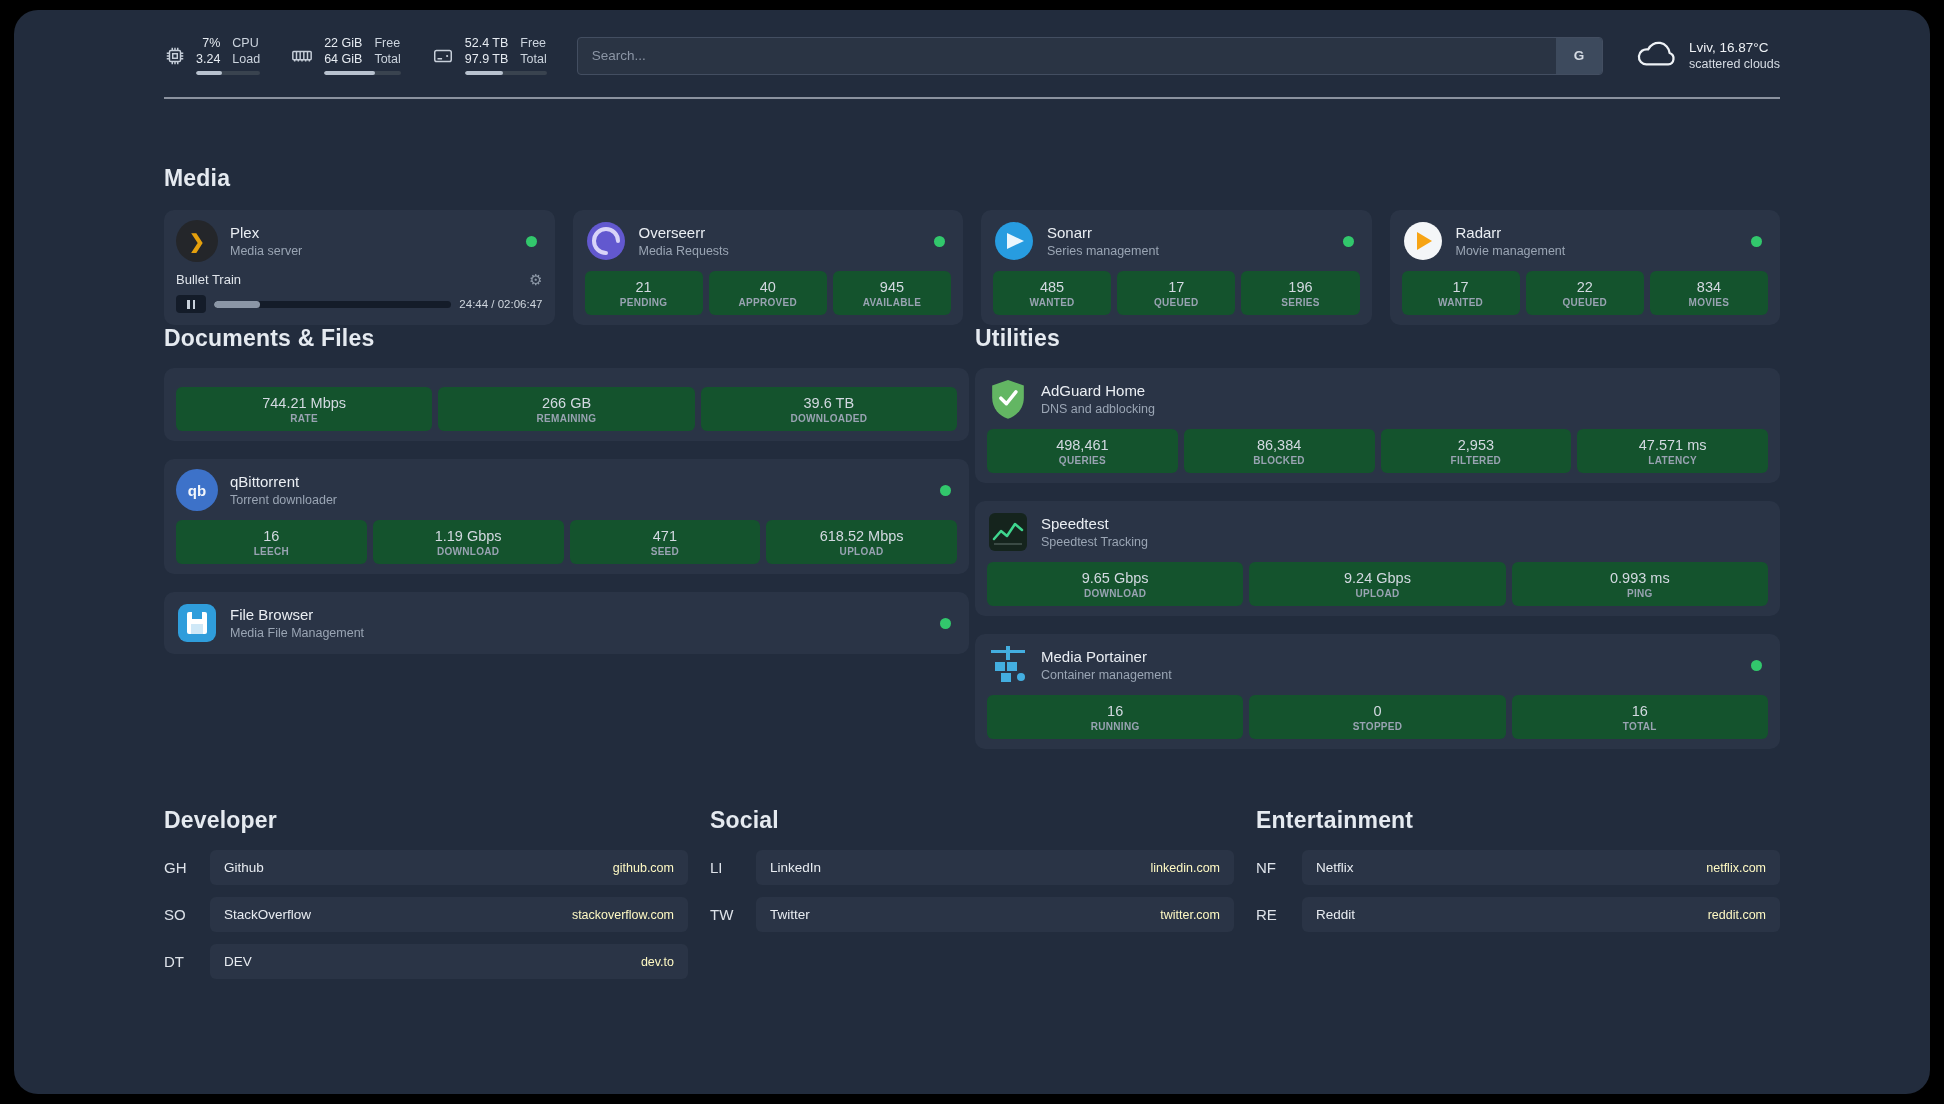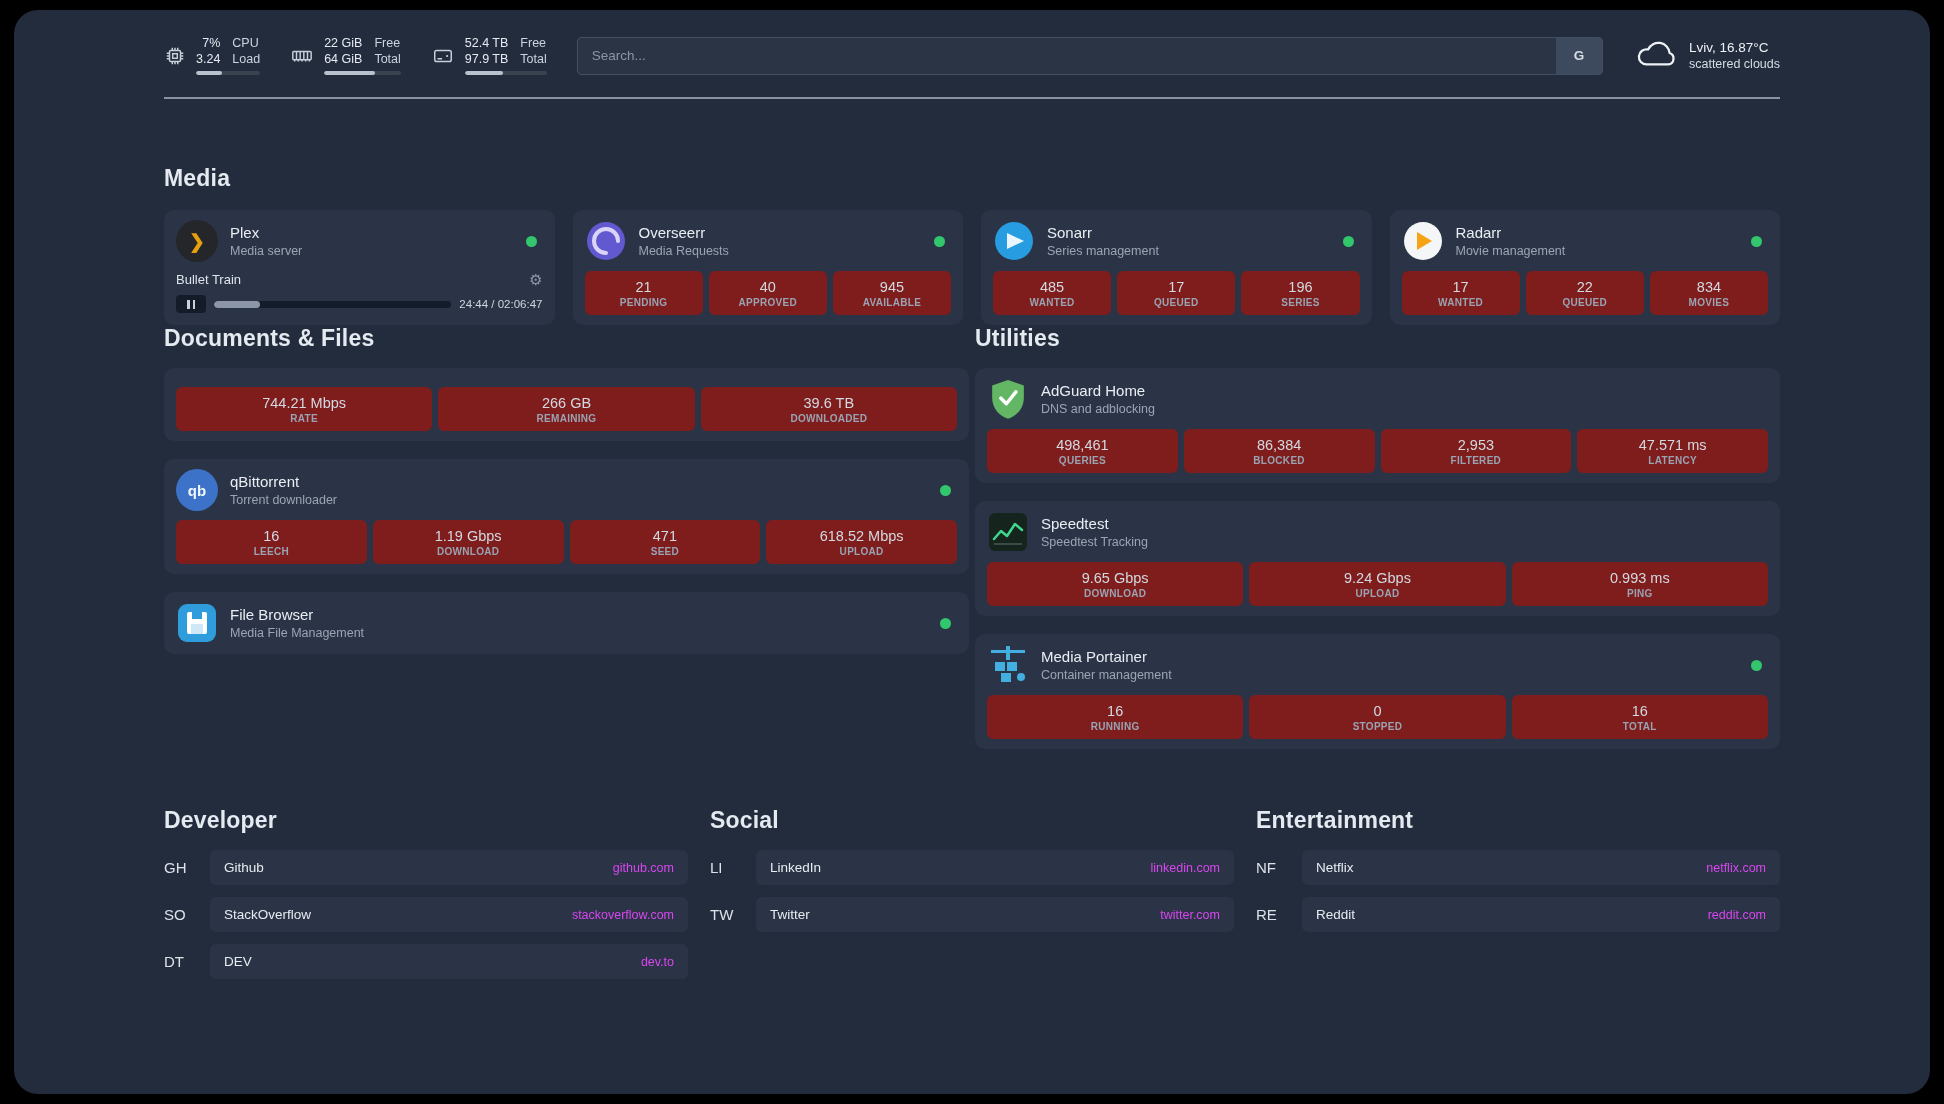--- a/index.html
+++ b/index.html
@@ -39,21 +39,21 @@
 
   .card { background: #2a3446; border-radius: 10px; padding: 10px 12px; cursor: pointer; }
   .card-head { display: flex; align-items: center; gap: 12px; }
   .sicon { width: 42px; height: 42px; display: flex; align-items: center; justify-content: center; flex: none; }
   .stitle { display: flex; flex-direction: column; line-height: 1.3; }
   .sname { font-size: 15px; font-weight: 500; color: #eaeef3; }
   .ssub { font-size: 12.5px; color: #9aa5b4; }
   .dot { margin-left: auto; margin-right: 6px; width: 11px; height: 11px; border-radius: 50%; background: #32c76c; flex: none; }
 
   .stats { margin-top: 9px; display: flex; gap: 6px; }
-  .tile { flex: 1; background: #7f1d1d; border-radius: 6px; padding: 8px 4px 7px; text-align: center; }
+  .tile { flex: 1; background: #14532d; border-radius: 6px; padding: 8px 4px 7px; text-align: center; }
   .tval { display: block; font-size: 14.5px; color: #d3d9e1; }
   .tlab { display: block; margin-top: 2px; font-size: 10px; font-weight: 700; letter-spacing: 0.3px; color: #99a3b2; }
 
   
   .player { margin-top: 10px; }
   .player-top { display: flex; align-items: center; }
   .ptitle { font-size: 13px; color: #dfe4ea; }
   .gear { margin-left: auto; color: #8d98a7; font-size: 15px; cursor: pointer; line-height: 1; }
   .player-controls { margin-top: 8px; display: flex; align-items: center; gap: 8px; }
   .pause { width: 30px; height: 18px; background: #141c29; border: none; border-radius: 4px; display: flex; align-items: center; justify-content: center; gap: 3px; cursor: pointer; }
@@ -67,21 +67,21 @@
   .icon-nzbget { width: 42px; height: 42px; border-radius: 50%; background: #3f9f46; color: #fff; font-weight: bold; font-size: 7.5px; display: flex; align-items: center; justify-content: center; letter-spacing: 0.2px; }
   .icon-qb { width: 42px; height: 42px; border-radius: 50%; background: #3d72c9; color: #f2f6fb; font-weight: bold; font-size: 15px; display: flex; align-items: center; justify-content: center; }
 
   
   .bookmarks { margin-top: 58px; display: grid; grid-template-columns: repeat(3, 1fr); gap: 22px; padding-bottom: 44px; }
   .bm-list { margin-top: 16px; display: flex; flex-direction: column; gap: 12px; }
   .bm-row { display: flex; align-items: center; }
   .bm-abbr { width: 46px; font-size: 15px; color: #dde2e9; flex: none; }
   .bm-pill { flex: 1; height: 35px; background: #2a3446; border-radius: 6px; display: flex; align-items: center; padding: 0 14px; cursor: pointer; }
   .bm-name { font-size: 13.5px; color: #e8ecf1; }
-  .bm-url { margin-left: auto; font-size: 12.5px; color: #d946ef; }
+  .bm-url { margin-left: auto; font-size: 12.5px; color: #fef9c3; }
 </style>
 </head>
 <body>
 
 <div class="frame">
   <div class="container">
 
     <header class="topbar">
       <div class="resources">
 

